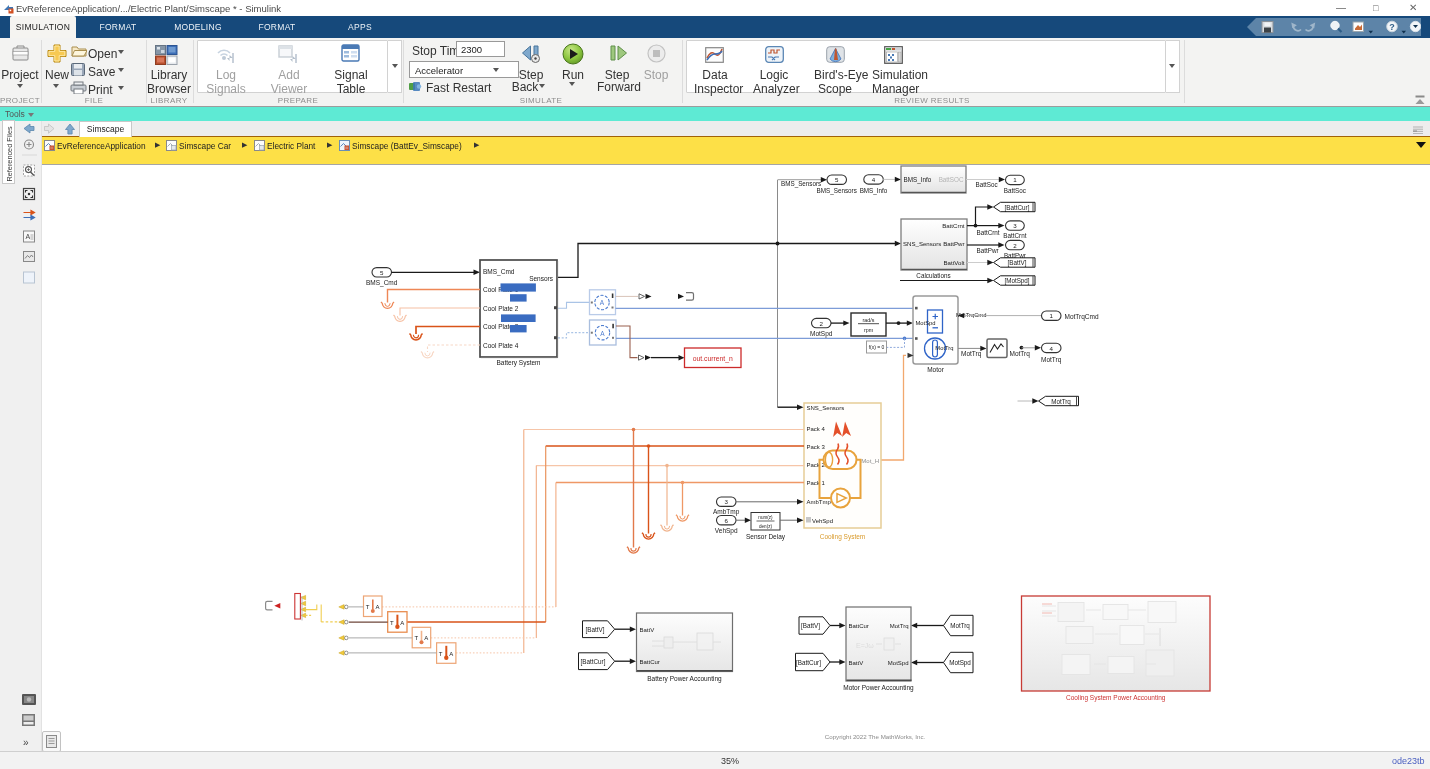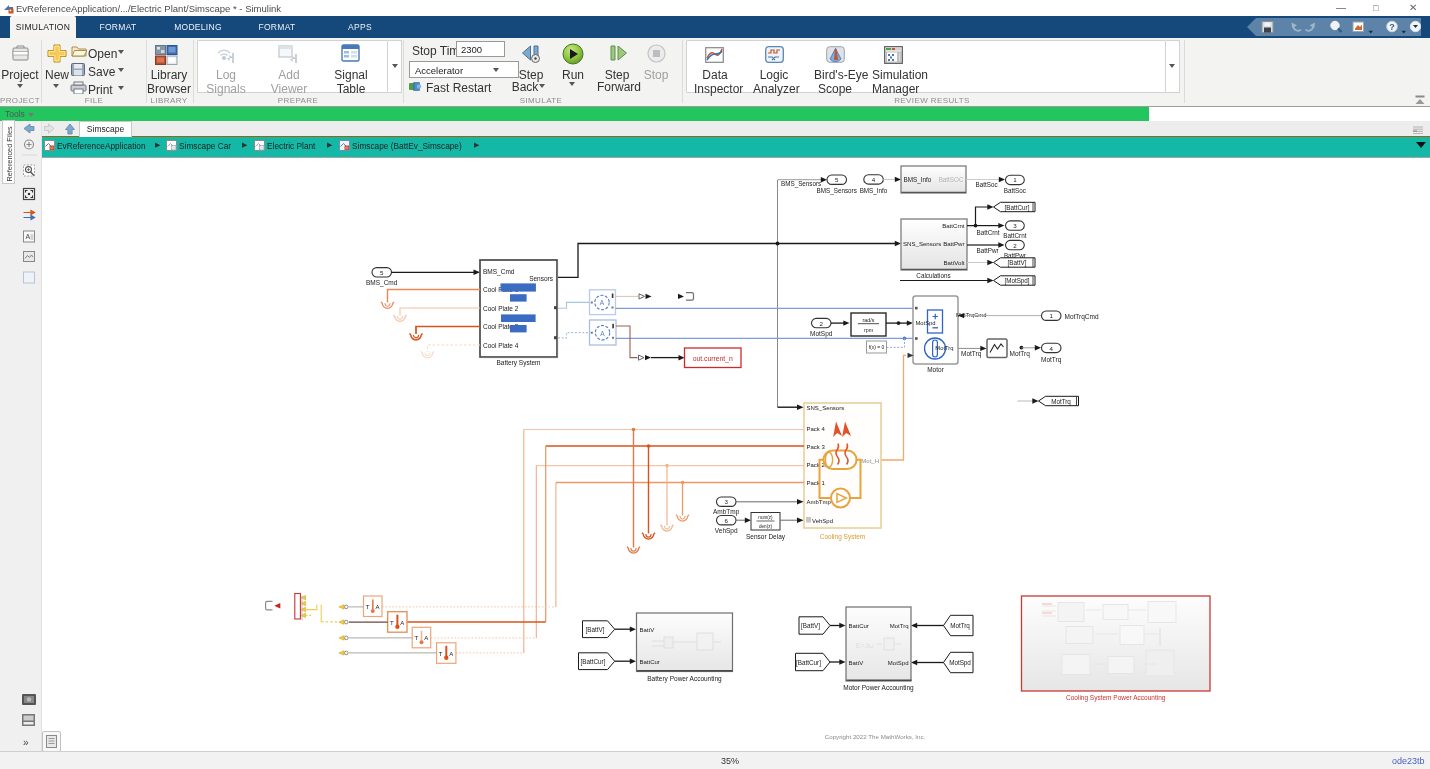--- a/index.html
+++ b/index.html
@@ -18,26 +18,26 @@
 
 #toolstrip{left:0;top:38px;width:1430px;height:69px;background:#f3f3f2;border-bottom:1px solid #9c9c9c;z-index:5}
 .sece{position:absolute;top:58px;font-size:8px;color:#8c8c8c;letter-spacing:.4px;width:120px;text-align:center}
 .vsep{position:absolute;top:2px;height:63px;width:1px;background:#dcdcdc}
 .btext{position:absolute;font-size:12px;color:#333;text-align:center;white-space:nowrap}
 .gtext{color:#a0a0a0}
 .caret{position:absolute;width:0;height:0;border-left:3.5px solid transparent;border-right:3.5px solid transparent;border-top:4px solid #555}
 .gallery{position:absolute;top:2px;background:#fff;border:1px solid #d2d2d2;border-radius:1px}
 .gdrop{position:absolute;top:2px;width:14px;height:53px;background:#fff;border:1px solid #d2d2d2;border-left:none}
 
-#toolsrow{left:0;top:107px;width:1149px;height:14px;background:#22c55e;z-index:5}
+#toolsrow{left:0;top:107px;width:1430px;height:14px;background:#5eead4;z-index:5}
 #sidebar{left:0;top:121px;width:42px;height:630px;background:#f0f0f0;border-right:1px solid #e2e2e2;z-index:4}
 #reffiles{left:2px;top:120px;width:13px;height:64px;background:#fff;border:1px solid #c9c9c9;z-index:6;overflow:hidden}
 #docbar{left:42px;top:121px;width:1388px;height:16px;background:#ededed;border-bottom:1px solid #a16207;z-index:5}
 #doctab{position:absolute;left:37px;top:0px;width:53px;height:16px;background:#fff;border:1px solid #c8c8c8;border-bottom:none;font-size:8.5px;color:#222;text-align:center;line-height:15px}
-#crumbbar{left:42px;top:137px;width:1388px;height:21px;background:#14b8a6;border-bottom:1px solid #a5a5a5;z-index:5}
+#crumbbar{left:42px;top:137px;width:1388px;height:28px;background:#fde047;border-bottom:1px solid #a5a5a5;z-index:5}
 .crumb{position:absolute;top:4px;font-size:8.3px;color:#222;white-space:nowrap}
 .csep{position:absolute;top:4px;font-size:7px;color:#333}
 .cicon{position:absolute;top:2.5px;width:11px;height:11px}
 
 #statusbar{left:0;top:751px;width:1430px;height:18px;background:#f2f2f2;border-top:1px solid #cfcfcf;z-index:5}
 </style></head>
 <body>
 <div id="app">
 
 <svg id="canvas" class="abs" style="left:0;top:0;z-index:1" width="1430" height="769" viewBox="0 0 1430 769" font-family="Liberation Sans, sans-serif">

